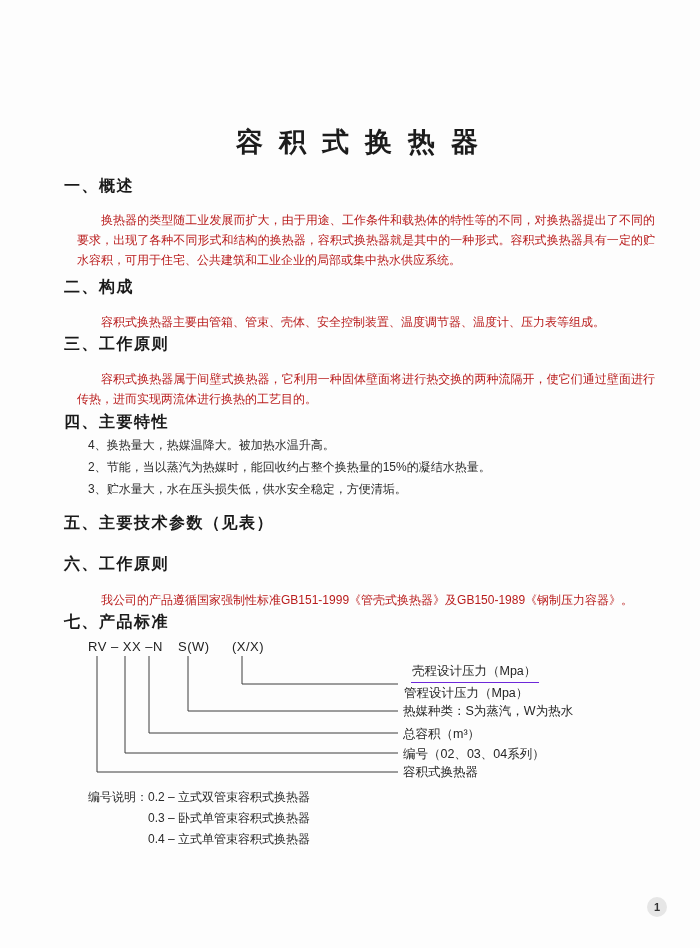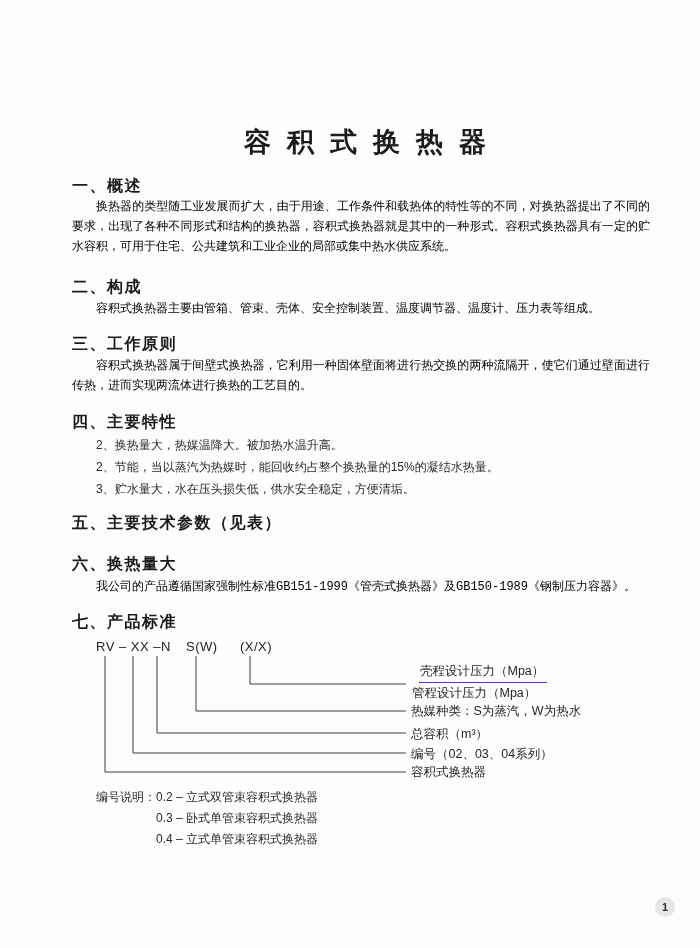--- a/index.html
+++ b/index.html
@@ -4,33 +4,33 @@
 <style>
   html,body{margin:0;padding:0;}
   body{
     width:700px;height:948px;
     background:#fdfdfd;
     font-family:"Liberation Sans","DejaVu Sans",sans-serif;
     color:#262626;
     position:relative;
     overflow:hidden;
   }
-  .page{position:absolute;left:8px;top:0;width:564px;height:948px;}
+  .page{position:absolute;left:0;top:0;width:564px;height:948px;}
   .abs{position:absolute;}
   .doc-title{
     font-size:27px;font-weight:bold;letter-spacing:16px;
     white-space:nowrap;color:#1c1c1c;margin:0;
   }
   .sec-heading{
     font-size:16px;font-weight:bold;color:#1a1a1a;
     letter-spacing:1.5px;margin:0;white-space:nowrap;
   }
   .body-text{
-    font-size:12px;line-height:20px;color:#000000;
-    margin:0;width:578px;text-align:justify;font-family:Liberation Mono, monospace;
+    font-size:12px;line-height:20px;color:#b91c1c;
+    margin:13px;width:578px;text-align:justify;
   }
   .indent{text-indent:24px;}
   .feature-list{font-size:12px;line-height:22px;color:#2a2a2a;margin:0;}
   .feature-list p{margin:0;}
   
   .diagram{width:578px;height:225px;}
   .code-part{font-size:13px;color:#222;white-space:nowrap;letter-spacing:0.5px;}
   .connector-svg{position:absolute;left:0;top:0;}
   .diagram-label{
     font-size:12.5px;color:#262626;white-space:nowrap;line-height:15px;
@@ -62,28 +62,28 @@
   <p class="body-text indent abs" style="left:64px;top:197px;">换热器的类型随工业发展而扩大，由于用途、工作条件和载热体的特性等的不同，对换热器提出了不同的要求，出现了各种不同形式和结构的换热器，容积式换热器就是其中的一种形式。容积式换热器具有一定的贮水容积，可用于住宅、公共建筑和工业企业的局部或集中热水供应系统。</p>
 
   <h2 class="sec-heading abs" style="left:64px;top:277px;">二、构成</h2>
   <p class="body-text indent abs" style="left:64px;top:299px;">容积式换热器主要由管箱、管束、壳体、安全控制装置、温度调节器、温度计、压力表等组成。</p>
 
   <h2 class="sec-heading abs" style="left:64px;top:334px;">三、工作原则</h2>
   <p class="body-text indent abs" style="left:64px;top:356px;">容积式换热器属于间壁式换热器，它利用一种固体壁面将进行热交换的两种流隔开，使它们通过壁面进行传热，进而实现两流体进行换热的工艺目的。</p>
 
   <h2 class="sec-heading abs" style="left:64px;top:412px;">四、主要特性</h2>
   <div class="feature-list abs" style="left:88px;top:434px;">
-    <p>2、换热量大，热媒温降大。被加热水温升高。</p>
+    <p>4、换热量大，热媒温降大。被加热水温升高。</p>
     <p>2、节能，当以蒸汽为热媒时，能回收约占整个换热量的15%的凝结水热量。</p>
     <p>3、贮水量大，水在压头损失低，供水安全稳定，方便清垢。</p>
   </div>
 
   <h2 class="sec-heading abs" style="left:64px;top:513px;">五、主要技术参数（见表）</h2>
 
-  <h2 class="sec-heading abs" style="left:64px;top:554px;">六、换热量大</h2>
+  <h2 class="sec-heading abs" style="left:64px;top:554px;">六、工作原则</h2>
   <p class="body-text indent abs" style="left:64px;top:577px;">我公司的产品遵循国家强制性标准GB151-1999《管壳式换热器》及GB150-1989《钢制压力容器》。</p>
 
   <h2 class="sec-heading abs" style="left:64px;top:612px;">七、产品标准</h2>
 
   <div class="diagram abs" style="left:64px;top:637px;">
 
     <span class="code-part abs" style="left:24px;top:2px;">RV – XX –N</span>
     <span class="code-part abs" style="left:114px;top:2px;">S(W)</span>
     <span class="code-part abs" style="left:168px;top:2px;">(X/X)</span>
 

